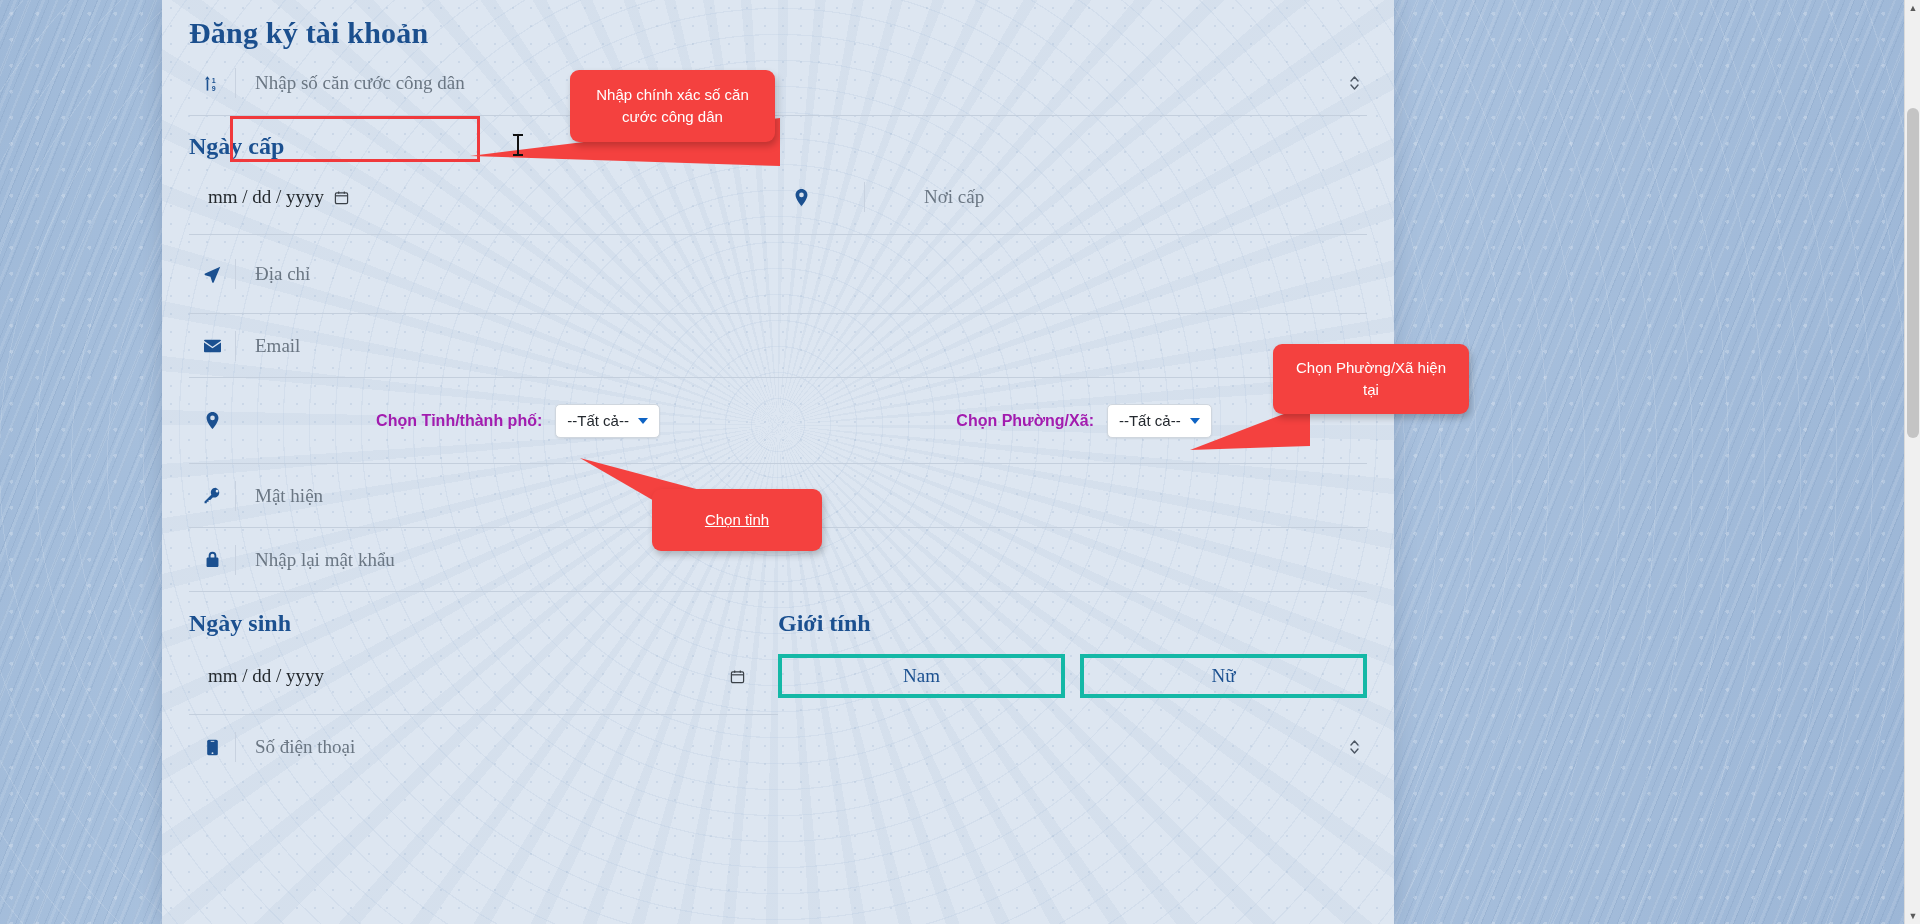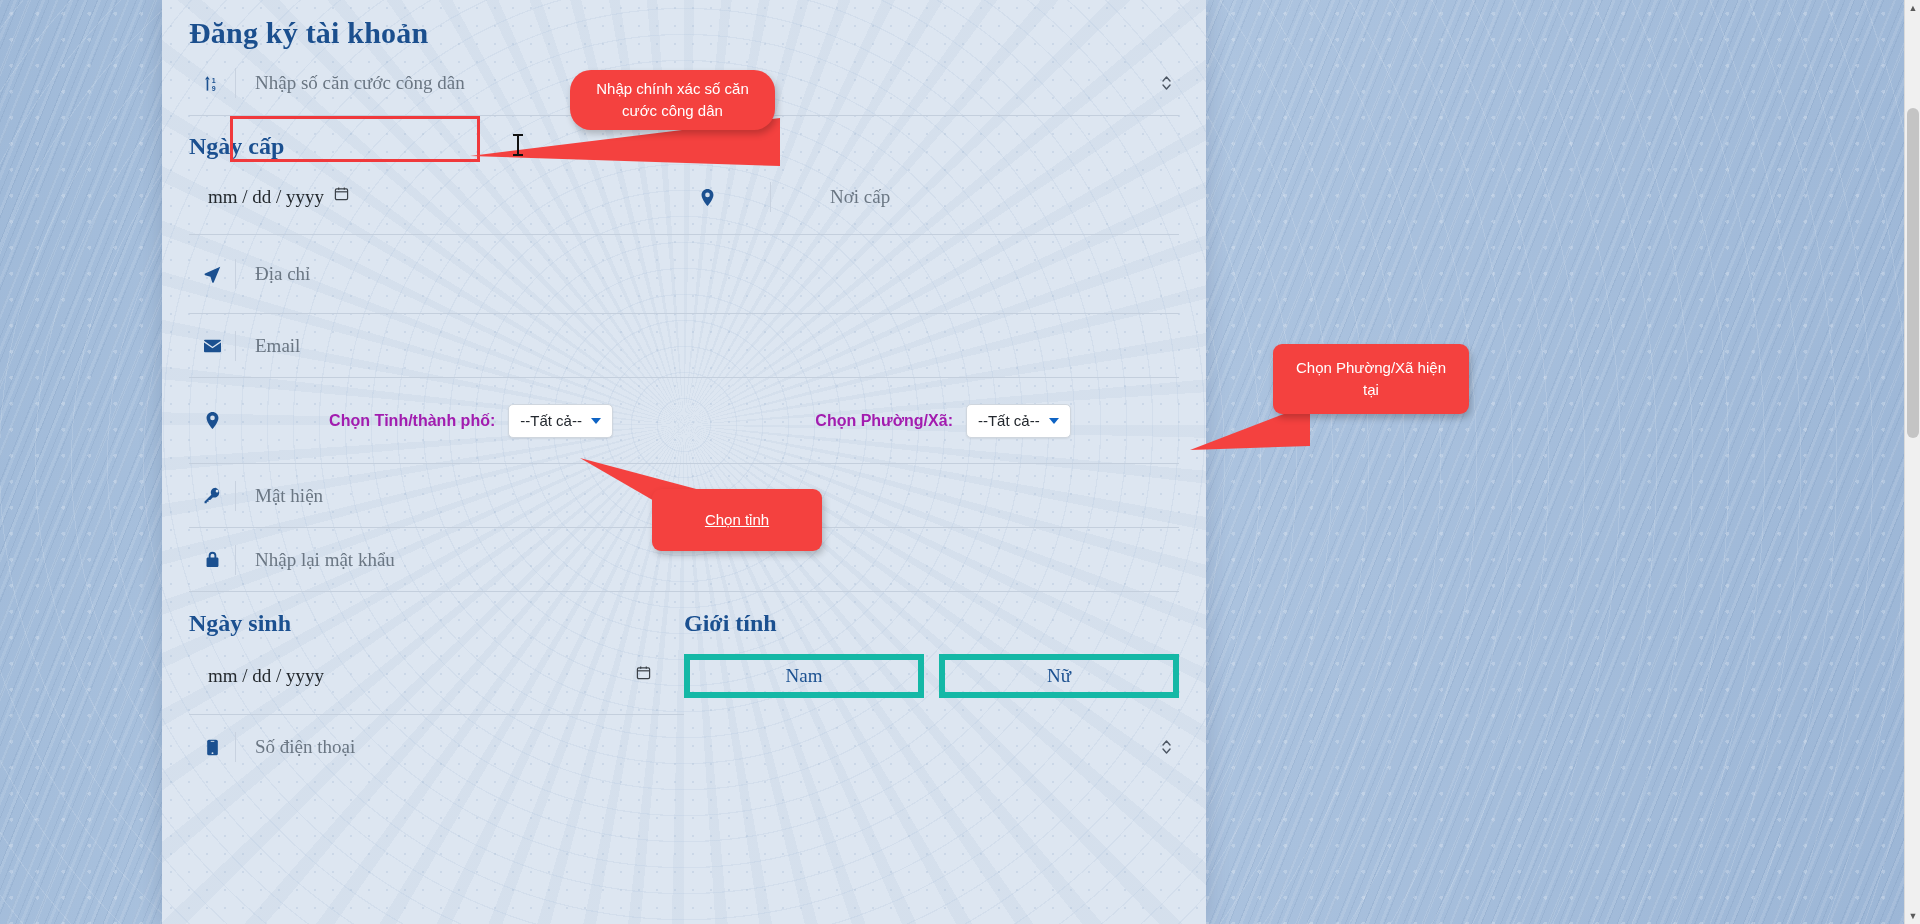--- a/index.html
+++ b/index.html
@@ -27,21 +27,21 @@
     content:"";
     position:absolute; inset:0;
     background:
       repeating-radial-gradient(circle at 30% 50%, rgba(255,255,255,0.13) 0 1px, rgba(255,255,255,0) 1px 36px);
   }
 
   
   .card {
     position: absolute;
     left: 162px; top: 0;
-    width: 1044px; height: 924px;
+    width: 1232px; height: 924px;
     background: #dde6f1;
     box-shadow: 0 0 22px rgba(20,45,85,0.18);
     overflow: hidden;
   }
   .card-bg {
     position:absolute; inset:0;
     background:
       radial-gradient(circle at 50% 46%, rgba(150,175,205,0.30) 0 1px, rgba(0,0,0,0) 1px 4px),
       repeating-radial-gradient(circle at 50% 46%, rgba(150,175,205,0.16) 0 1.2px, rgba(0,0,0,0) 1.2px 26px),
       repeating-conic-gradient(from 0deg at 50% 46%, rgba(150,175,205,0.13) 0deg 1.4deg, rgba(0,0,0,0) 1.4deg 5deg);
@@ -104,21 +104,21 @@
     position: absolute;
     left: 69px; top: 50px;
     width: 250px; height: 45px;
     border: 3px solid #f0393c;
     pointer-events: none;
     z-index: 6;
   }
 
   
   .date-inline {
-    display: flex; gap: 10px;
+    display: flex; align-items: center; gap: 10px;
     font-size: 19px; color: #23282d;
     font-family: "Liberation Serif", serif;
   }
   .cal-ico { color:#3b4148; display:inline-flex; }
 
   
   .grid2 {
     display: flex;
   }
   .col {
@@ -169,21 +169,21 @@
     border-left: 5px solid transparent;
     border-right: 5px solid transparent;
     border-top: 6px solid #0e63c4;
   }
 
   
   .gender-wrap { display:flex; gap: 15px; }
   .gbtn {
     flex: 1 1 0;
     height: 44px;
-    border: 6px solid #14b8a6;
+    border: 4px solid #14b8a6;
     background: transparent;
     color: #1b5090;
     font-family: "Liberation Serif", serif;
     font-size: 19px;
     display:flex; align-items:center; justify-content:center;
     cursor: pointer;
   }
 
   
   .callout {
@@ -420,21 +420,21 @@
     </div>
 
   </div>
 
   <div class="hl-box" style="left:68px; top:116px; width:250px; height:46px;"></div>
 </div>
 
 <svg class="tail" style="left:470px; top:118px; width:320px; height:52px;">
   <polygon points="0,38 310,0 310,48" fill="#f4413f"></polygon>
 </svg>
-<div class="callout" style="left:570px; top:70px; width:205px; height:60px;border-radius:21px;">
+<div class="callout" style="left:570px; top:70px; width:205px; height:72px;">
   <span>Nhập chính xác số căn cước công dân</span>
 </div>
 
 <svg class="tail" style="left:1180px; top:398px; width:140px; height:60px;">
   <polygon points="10,52 130,6 130,48" fill="#f4413f"></polygon>
 </svg>
 <div class="callout" style="left:1273px; top:344px; width:196px; height:70px;">
   <span>Chọn Phường/Xã hiện tại</span>
 </div>
 

